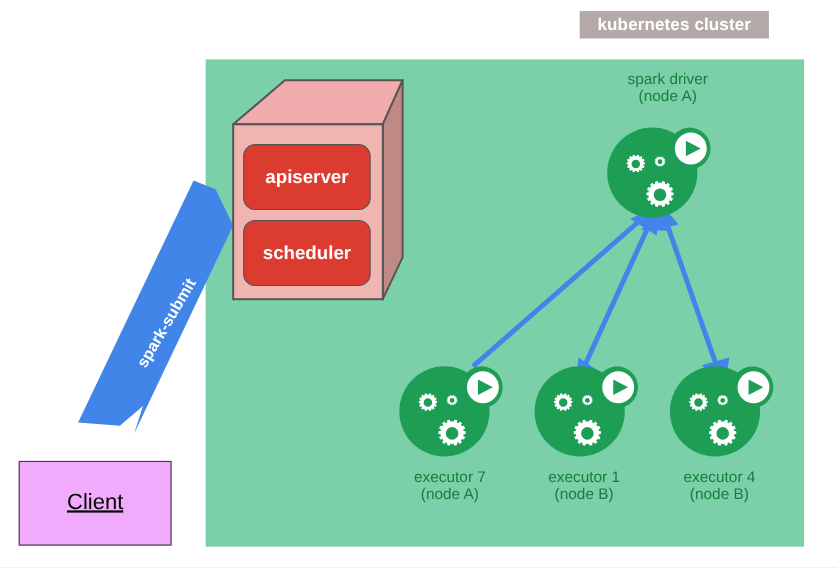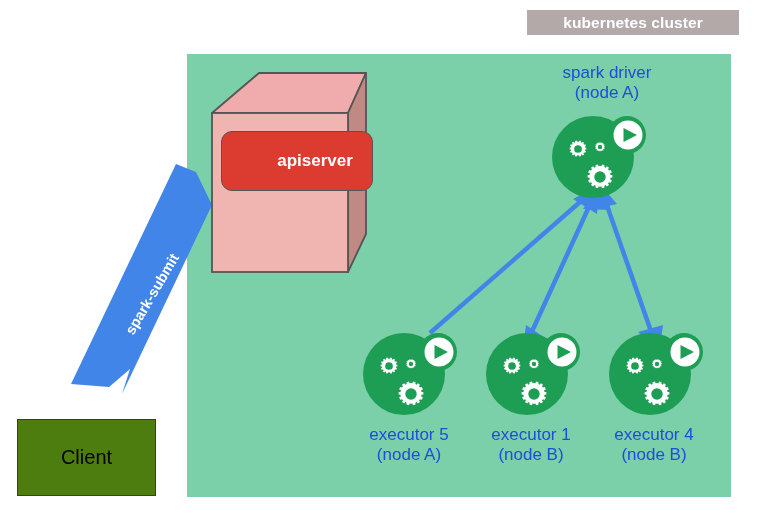--- a/index.html
+++ b/index.html
@@ -22,68 +22,68 @@
   }
   #stage svg {
     position: absolute;
     left: 0; top: 0;
   }
   
   #k8s-badge {
     position: absolute;
     left: 527px;
     top: 10px;
-    width: 212px;
+    width: 172px;
     height: 25px;
     background: #b3a9a9;
     display: flex;
     align-items: center;
     justify-content: center;
     color: #ffffff;
     font-size: 15.5px;
     font-weight: bold;
     letter-spacing: 0.1px;
   }
   
   #client-box {
     position: absolute;
     left: 17px;
     top: 419px;
     width: 137px;
     height: 75px;
-    background: #4d7c0f;
+    background: #f0abfc;
     border: 1.4px solid #3b3b3b;
     display: flex;
     align-items: center;
     justify-content: center;
     font-size: 20px;
     color: #000000;
+    text-decoration: underline;
   }
   
   .cube-box {
     position: absolute;
     background: #dc3c2f;
     border: 1.7px solid #555555;
     border-radius: 11px;
     display: flex;
     align-items: center;
     justify-content: center;
     color: #ffffff;
     font-size: 17px;
     font-weight: bold;
-    padding-left: 36px;
   }
   #box-apiserver { left: 221px; top: 131px; width: 114px; height: 58px; }
   #box-scheduler { left: 221px; top: 200px; width: 114px; height: 58px; }
   
   .node-caption {
     position: absolute;
     text-align: center;
-    font-size: 17px;
-    color: #1d4ed8;
+    font-size: 14px;
+    color: #15803d;
   }
   #cap-driver { left: 527px; top: 63px; width: 160px; }
   #cap-exec1  { left: 345px; top: 425px; width: 128px; }
   #cap-exec2  { left: 467px; top: 425px; width: 128px; }
   #cap-exec3  { left: 590px; top: 425px; width: 128px; }
   
   #spark-submit-label {
     position: absolute;
     left: 92px;
     top: 286px;
@@ -230,34 +230,35 @@
         <circle cx="685" cy="352" r="14.5" fill="#ffffff"></circle>
         <polygon points="680.5,345 694,352 680.5,359" fill="#1e9e54"></polygon>
       </g>
     </g>
   </svg>
 
   <div id="k8s-badge">kubernetes cluster</div>
 
   <div id="box-apiserver" class="cube-box">apiserver</div>
 
+  <div id="box-scheduler" class="cube-box">scheduler</div>
 
   <div id="spark-submit-label">spark-submit</div>
 
   <div id="client-box">
     <span>Client</span>
   </div>
 
   <div id="cap-driver" class="node-caption">
     <div>spark driver</div>
     <div>(node A)</div>
   </div>
 
   <div id="cap-exec1" class="node-caption">
-    <div>executor 5</div>
+    <div>executor 7</div>
     <div>(node A)</div>
   </div>
 
   <div id="cap-exec2" class="node-caption">
     <div>executor 1</div>
     <div>(node B)</div>
   </div>
 
   <div id="cap-exec3" class="node-caption">
     <div>executor 4</div>

